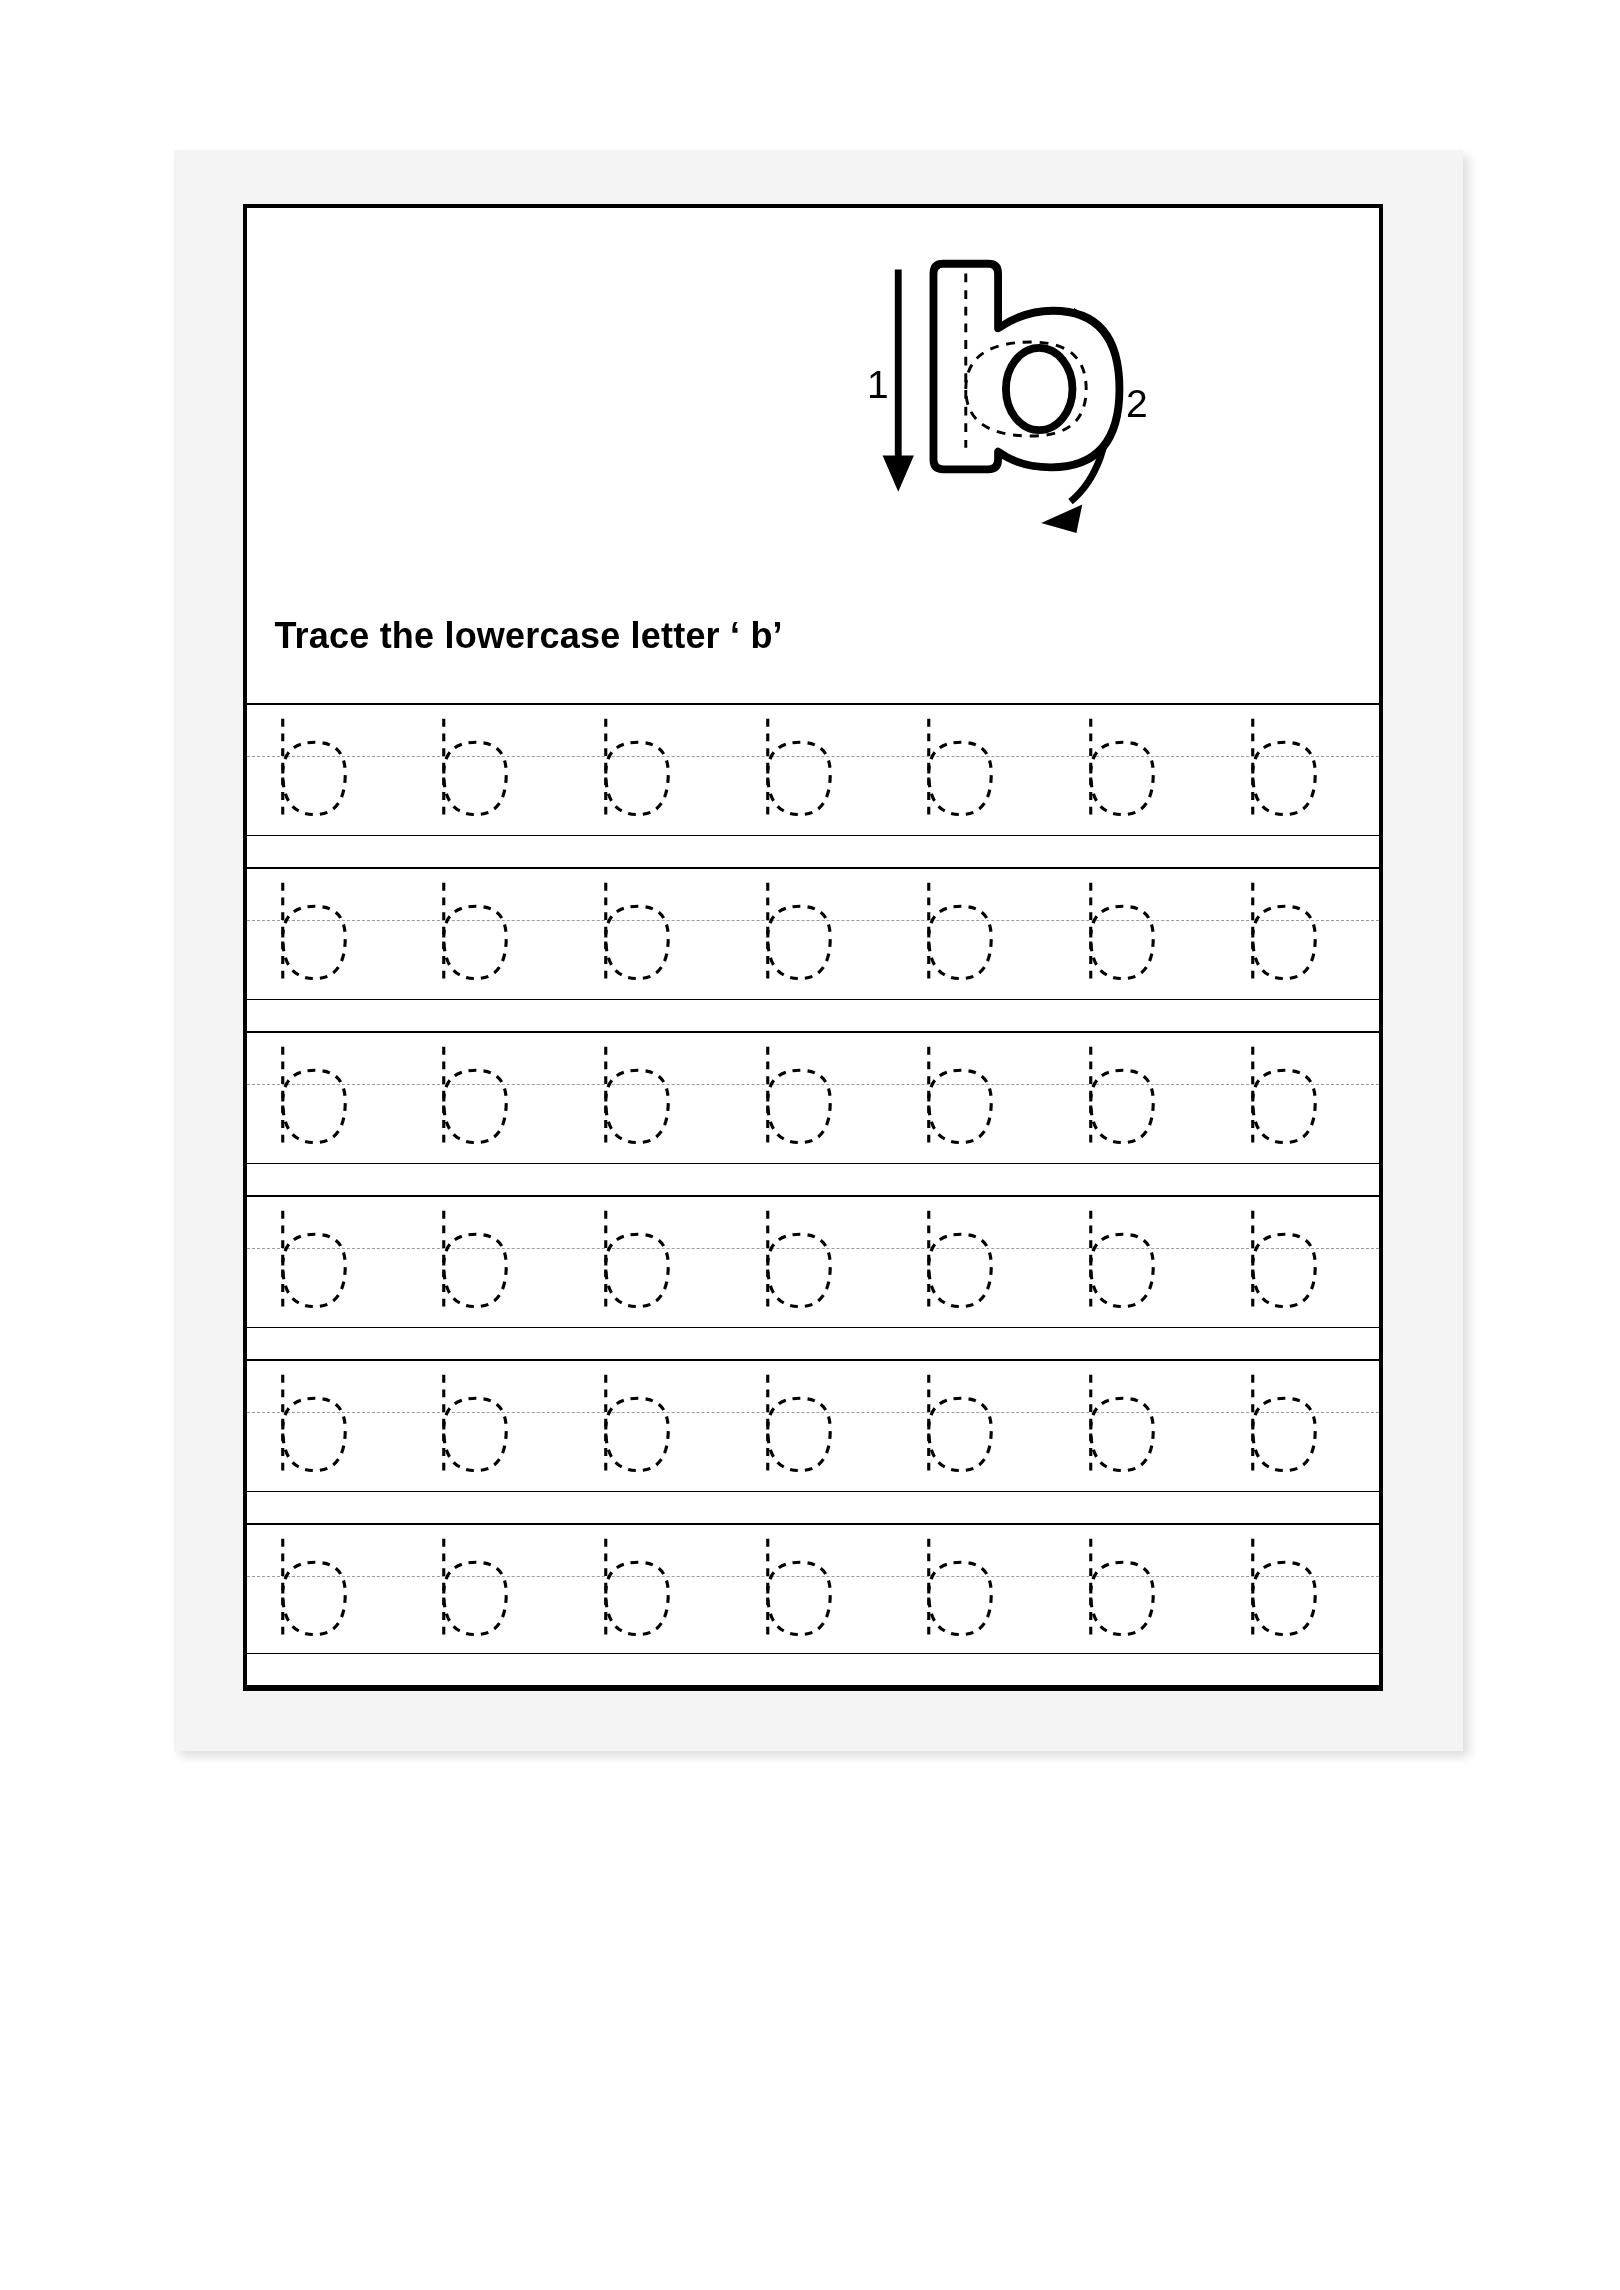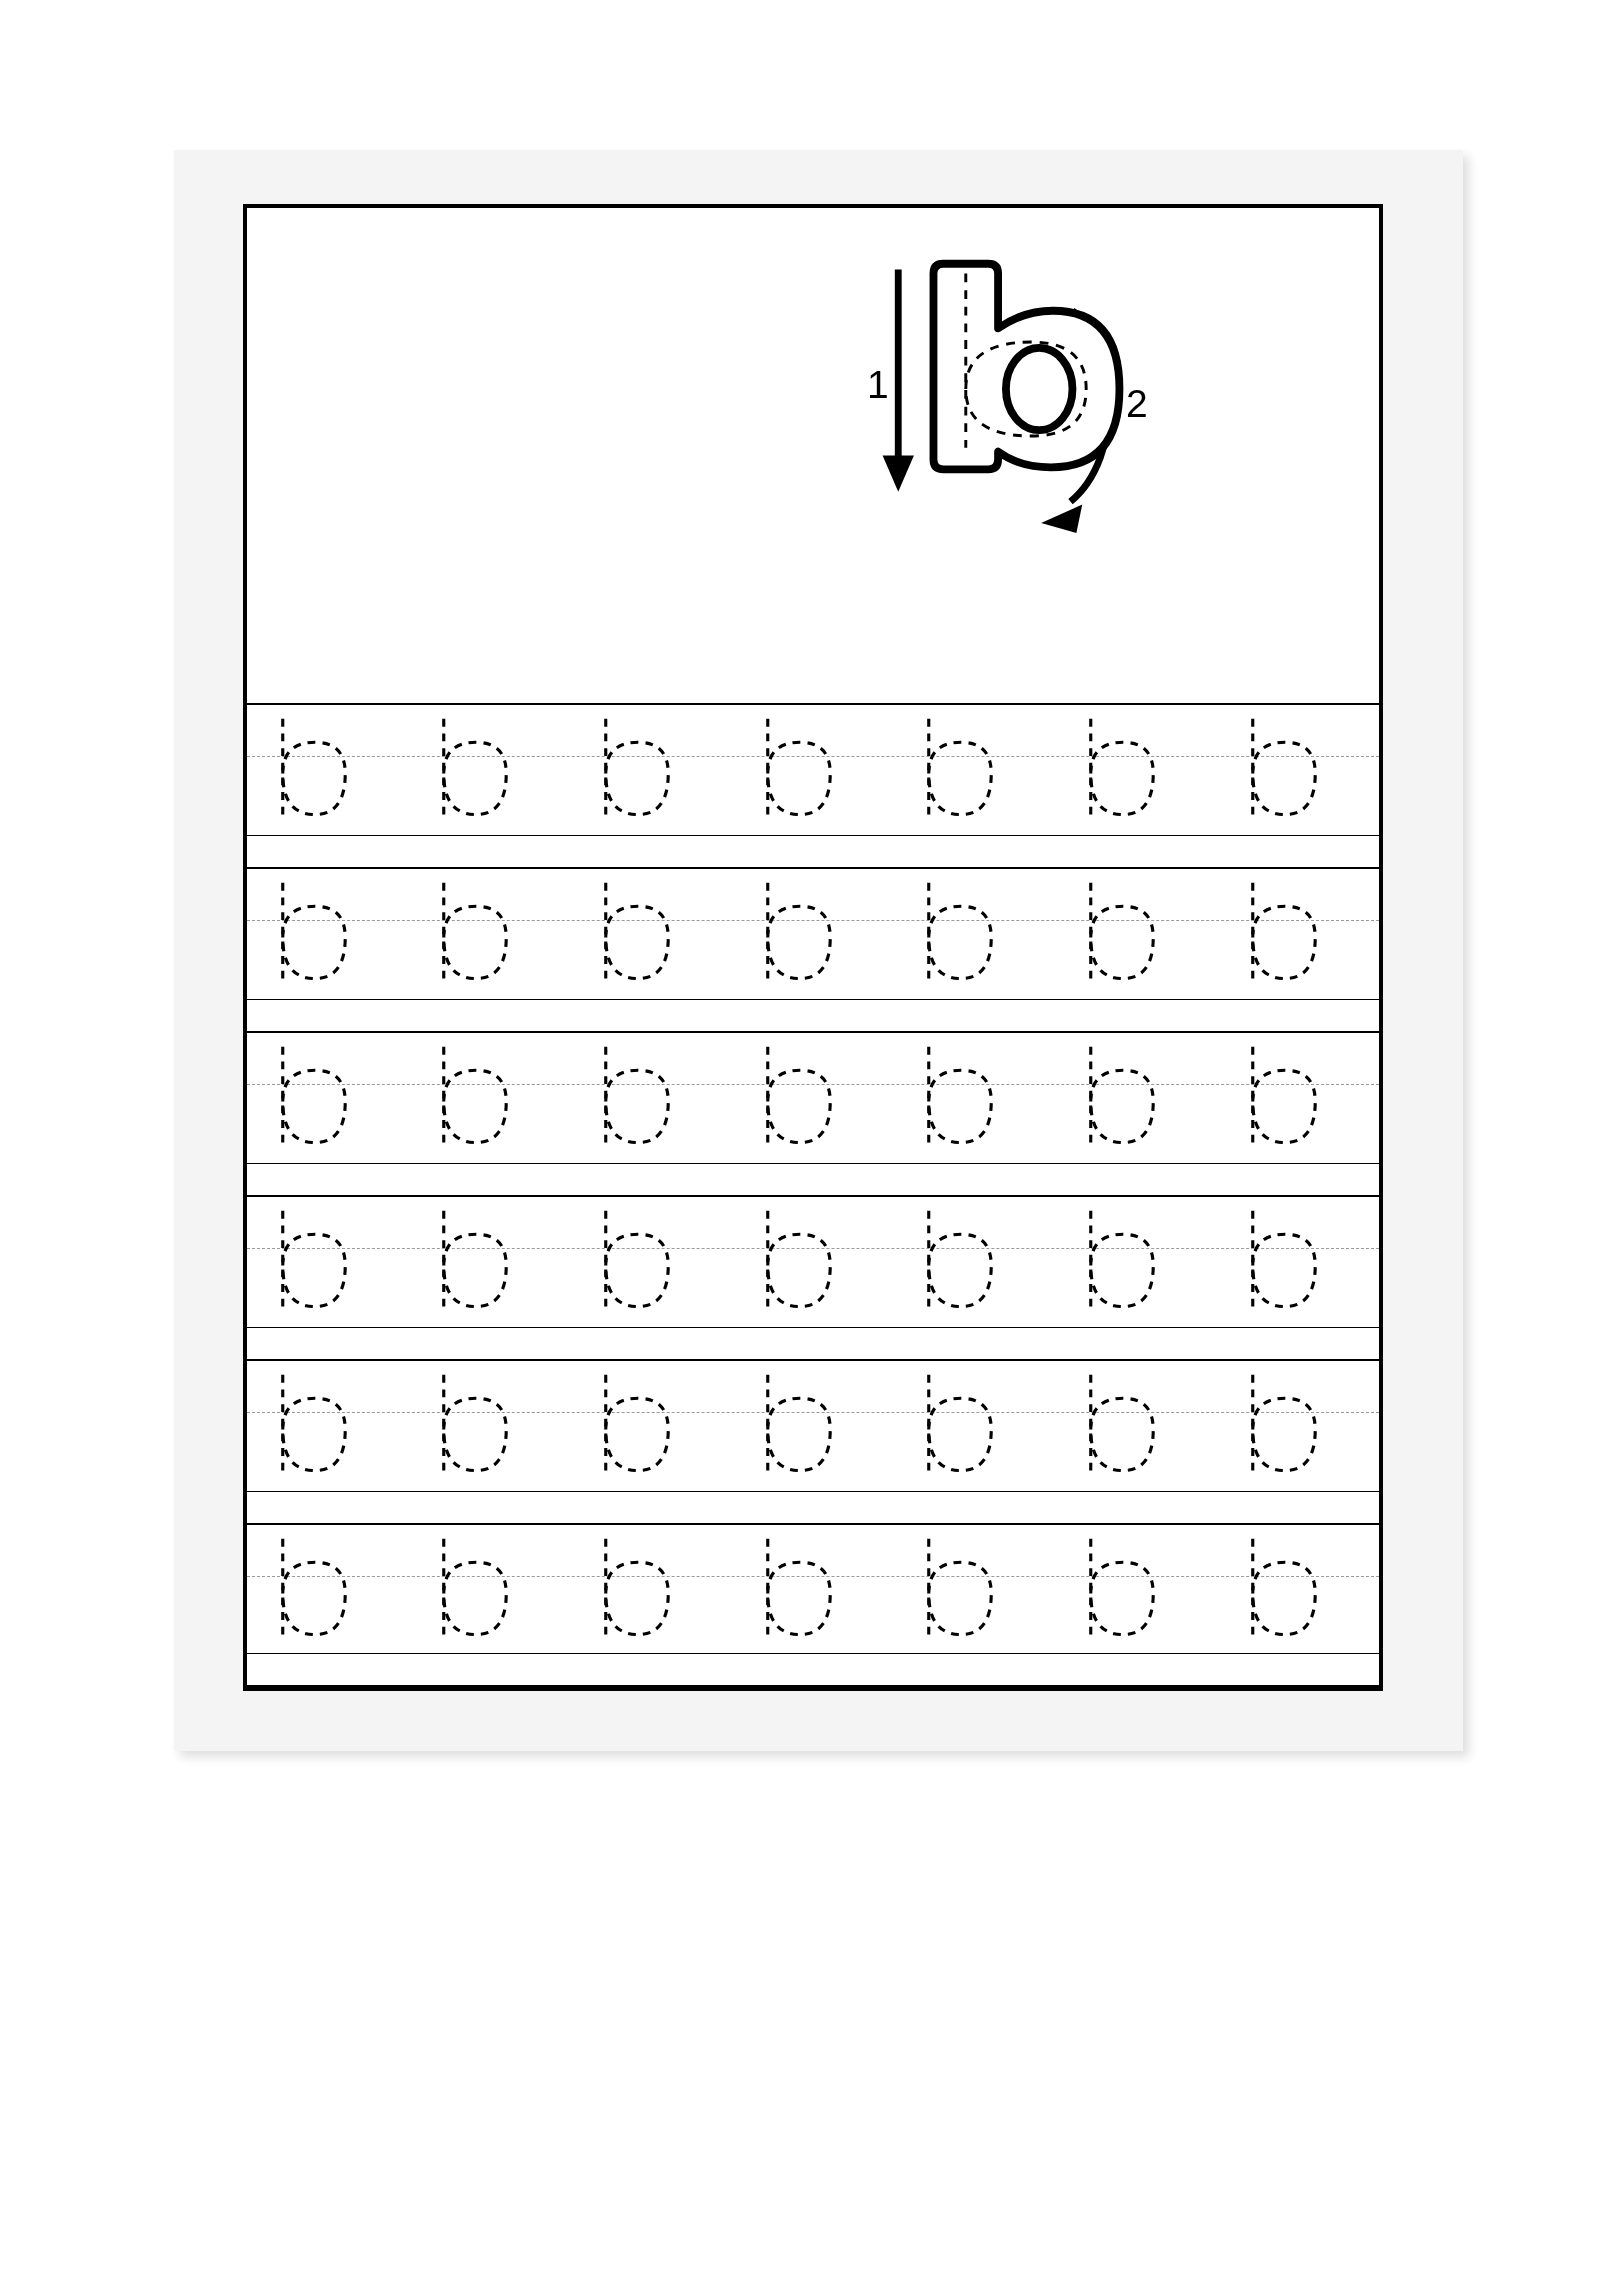--- a/index.html
+++ b/index.html
@@ -170,20 +170,21 @@
                      Q 140 12 150 12 Z" fill="#ffffff" stroke="#000" stroke-width="8" stroke-linejoin="round"></path>
 
             <ellipse cx="248" cy="140" rx="34" ry="42" fill="#ffffff" stroke="#000" stroke-width="8"></ellipse>
 
             <path d="M 173 22 L 173 200" fill="none" stroke="#000" stroke-width="3" stroke-dasharray="9 8"></path>
             <path d="M 173 140 Q 173 92 240 92 Q 296 92 296 140 Q 296 188 240 188 Q 173 188 173 140" fill="none" stroke="#000" stroke-width="3" stroke-dasharray="9 8"></path>
           </g>
         </svg>
       </div>
 
+      <div class="title">Trace the lowercase letter ‘ b’</div>
     </div>
 
     <div class="rows">
 
       <div class="row">
         <div class="midline"></div>
         <div class="baseline"></div>
         <div class="glyphs">
           <div class="glyph-cell">
               <svg width="90" height="125" viewBox="0 0 92 128">

